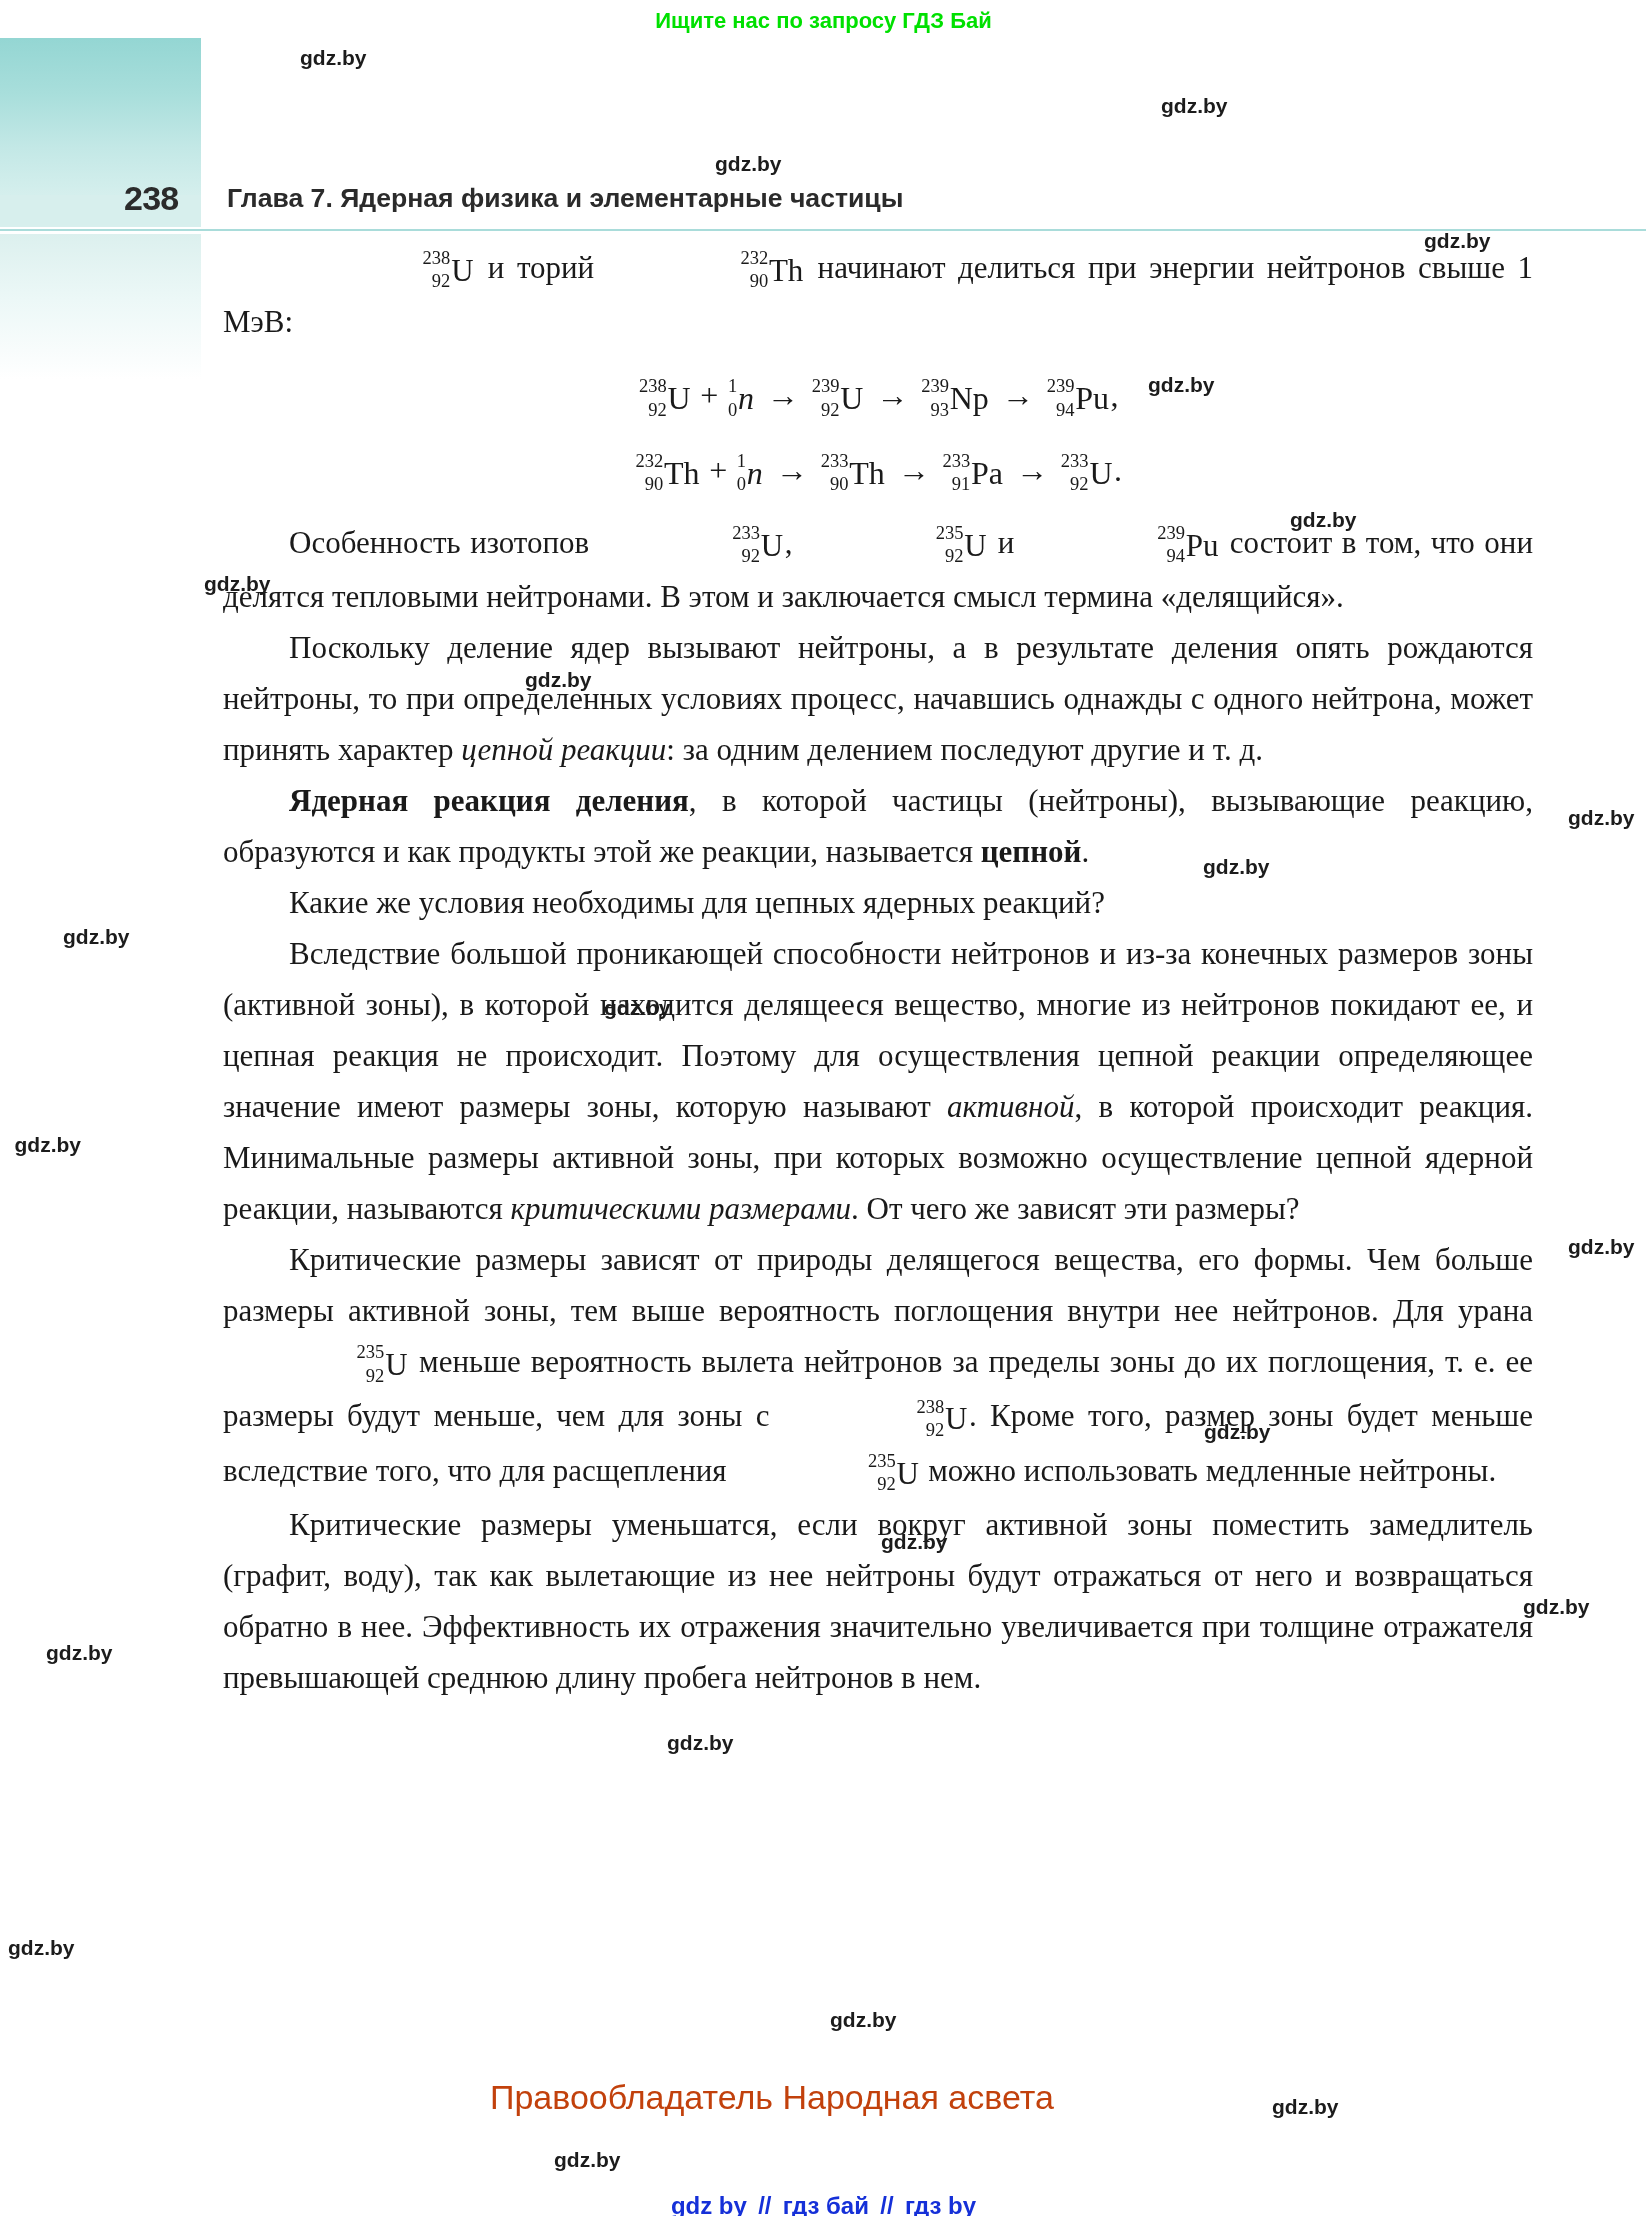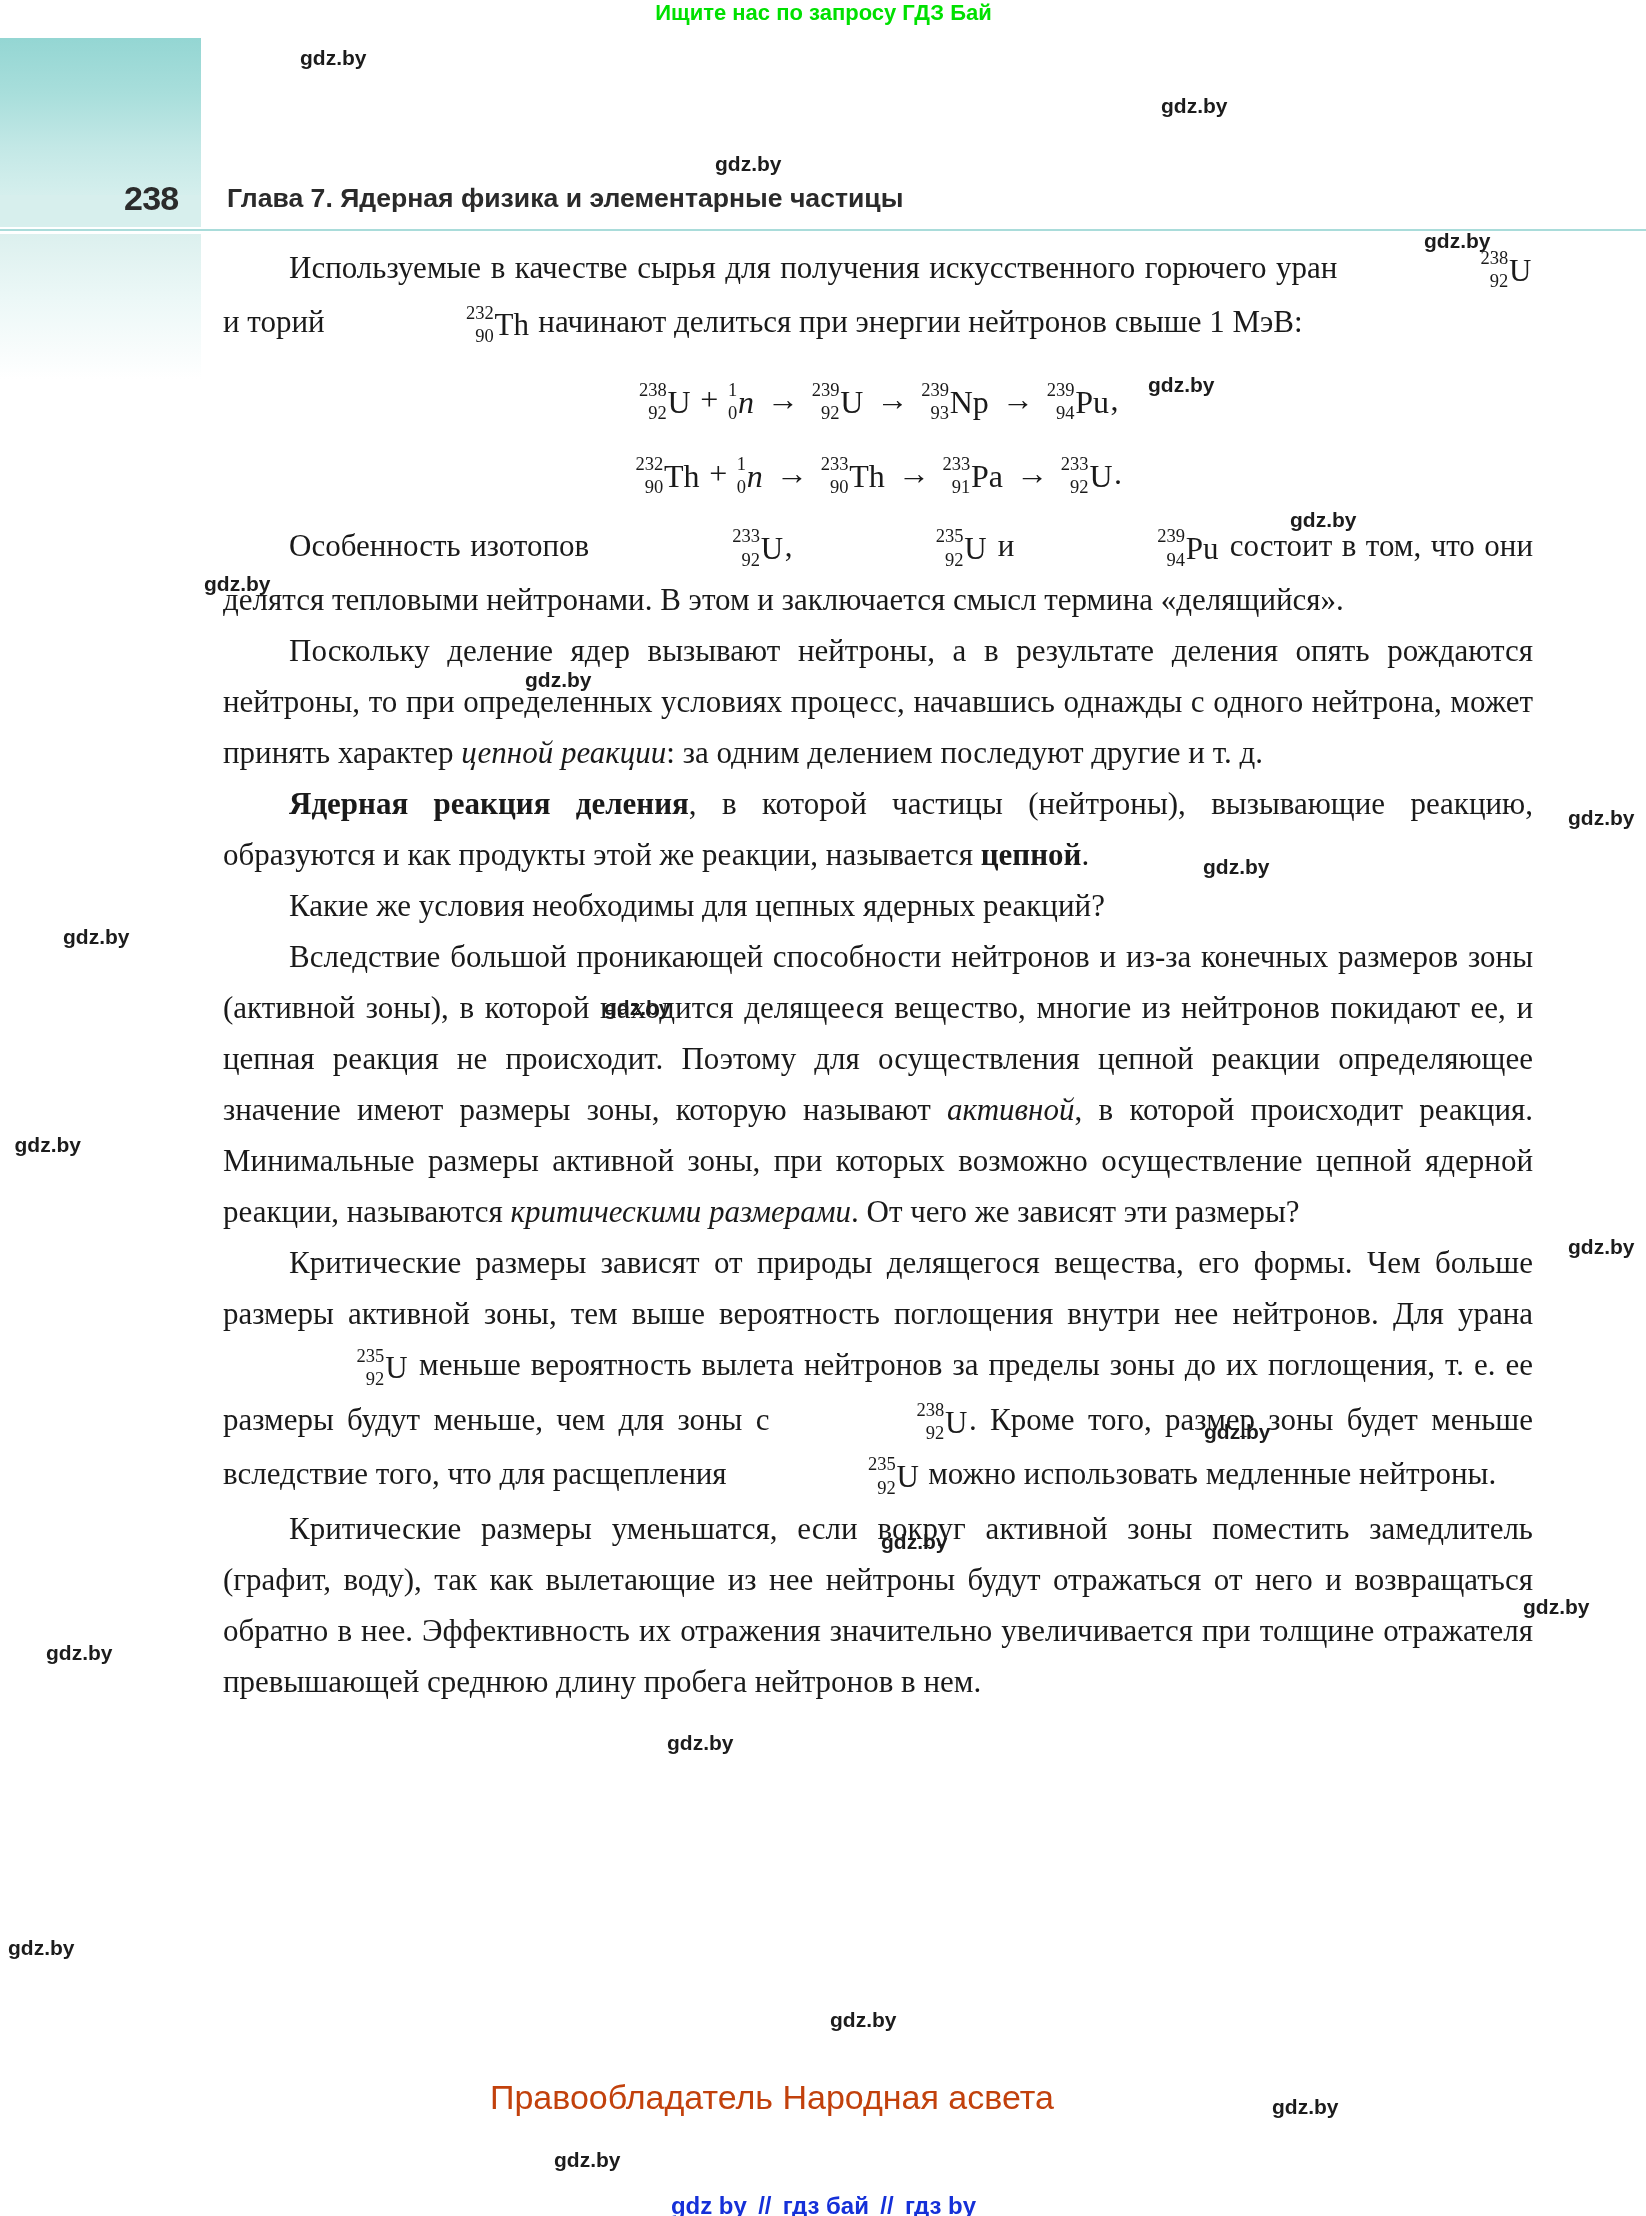--- a/index.html
+++ b/index.html
@@ -22,21 +22,21 @@
   }
 
   
   .promo-banner {
     position: absolute;
     top: 0;
     left: 0;
     width: 1647px;
     height: 34px;
     display: flex;
-    align-items: flex-start;
+    align-items: flex-end;
     justify-content: center;
     font-family: "Liberation Sans", "DejaVu Sans", sans-serif;
     font-weight: bold;
     font-size: 22px;
     letter-spacing: 0px;
     color: #00e000;
     z-index: 40;
   }
 
   
@@ -217,21 +217,21 @@
 
   <div class="running-head">
     <div class="page-number">238</div>
     <div class="chapter-line">
       <span class="chapter-prefix">Глава 7. </span><span class="chapter-title">Ядерная физика и элементарные частицы</span>
     </div>
   </div>
 
   <div class="text-column">
 
-    <p class="para"><span>Используемые в качестве сырья для получения искусственного горю­чего уран </span><span class="nuc"><span class="idx">
+    <p class="para"><span class="nuc"><span class="idx">
             <span class="sup">238</span>
             <span class="sub">92</span>
           </span><span class="sym">U</span></span><span> и торий </span><span class="nuc"><span class="idx">
             <span class="sup">232</span>
             <span class="sub">90</span>
           </span><span class="sym">Th</span></span><span> начинают делиться при энергии нейтронов свыше 1 МэВ:</span></p>
 
     <div class="equation-block">
 
       <span class="equation"><span class="nuc"><span class="idx">

